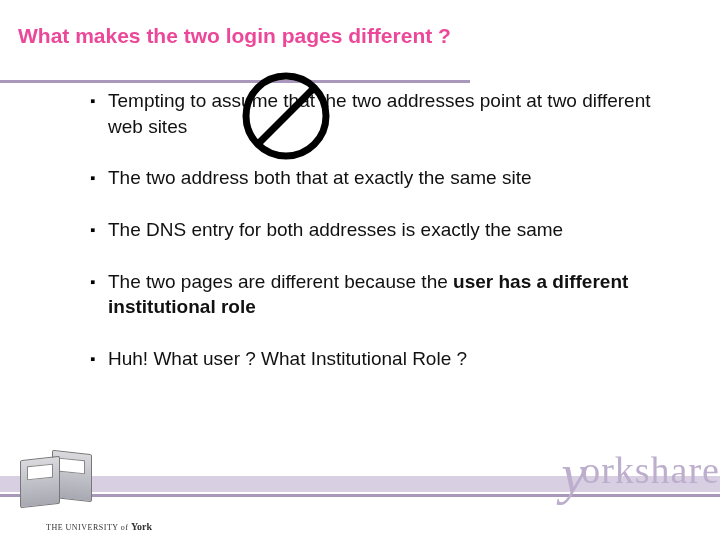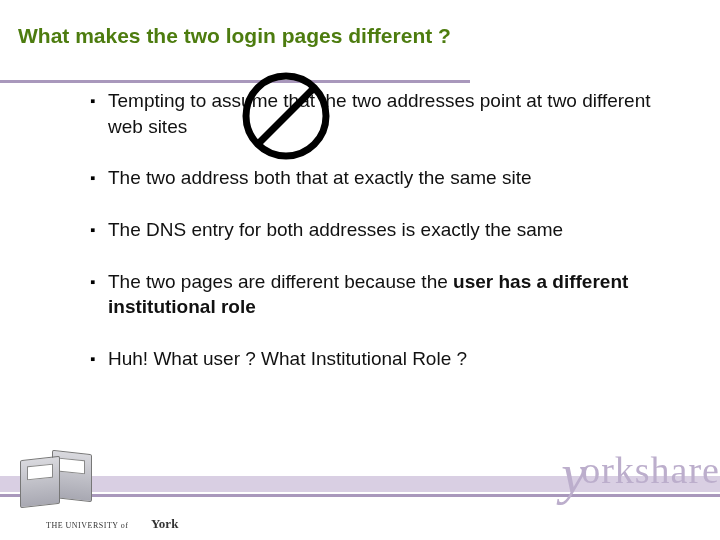--- a/index.html
+++ b/index.html
@@ -1,39 +1,39 @@
 <!DOCTYPE html>
 <html><head>
 <meta charset="utf-8">
 <style>
   * { margin: 0; padding: 0; box-sizing: border-box; }
   html, body { width: 720px; height: 540px; font-family: Verdana, Geneva, sans-serif; background: #fff; overflow: hidden; }
   .slide { position: relative; width: 720px; height: 540px; }
   .title-band { position: absolute; top: 24px; left: 0; right: 0; }
   .title-underline { position: absolute; top: 56px; left: 0; width: 470px; height: 3px; background: #a998bc; }
-  .title { font-size: 21px; font-weight: bold; color: #4d7c0f; padding-left: 18px; }
+  .title { font-size: 21px; font-weight: bold; color: #ec4899; padding-left: 18px; }
   .body { position: absolute; top: 88px; left: 90px; right: 50px; }
   .bullet { display: flex; margin-bottom: 26px; font-size: 19px; line-height: 1.35; color: #111; }
   .bullet .mark { width: 18px; flex: 0 0 18px; font-size: 15px; line-height: 1.7; color: #000; }
   .bullet .text { flex: 1; }
   .text .bold { font-weight: bold; }
   .no-overlay { position: absolute; top: 68px; left: 238px; pointer-events: none; }
   .footer-band { position: absolute; left: 0; right: 0; bottom: 36px; height: 36px; }
   .footer-band .bar1 { position: absolute; left: 0; right: 0; top: 8px; height: 16px; background: #d9cfe3; }
   .footer-band .bar2 { position: absolute; left: 0; right: 0; top: 26px; height: 3px; background: #a998bc; }
   .server-thumb { position: absolute; left: 18px; bottom: 28px; width: 92px; height: 66px; }
   .server-thumb .box { position: absolute; width: 40px; height: 48px; background: linear-gradient(#d9d9de,#a8a8b2); border: 1px solid #777; border-radius: 2px; }
   .server-thumb .box.b1 { left: 2px; top: 12px; transform: skewY(-6deg); }
   .server-thumb .box.b2 { left: 34px; top: 6px; transform: skewY(6deg); }
   .server-thumb .screen { position: absolute; top: 6px; left: 6px; right: 6px; height: 14px; background: #fff; border: 1px solid #888; }
   .logo-yorkshare { position: absolute; right: 0; bottom: 44px; font-family: Georgia, 'Times New Roman', serif; font-size: 38px; color: #bcaecc; letter-spacing: 1px; }
   .logo-yorkshare .bigy { font-style: italic; font-size: 56px; display: inline-block; transform: translateY(10px); margin-right: -6px; }
   .univ-label { position: absolute; left: 46px; bottom: 8px; font-size: 8px; letter-spacing: 0.5px; color: #333; font-family: Georgia, serif; }
   .univ-label .of { text-transform: none; }
-  .univ-label .york { font-family: 'Times New Roman', serif; font-weight: bold; font-size: 13px; letter-spacing: 0; margin-left: 20px; }
+  .univ-label .york { font-family: 'Times New Roman', serif; font-weight: bold; font-size: 10px; letter-spacing: 0; }
 </style>
 </head>
 <body>
 
 <div class="slide">
 
   <div class="title-band">
     <h1 class="title">What makes the two login pages different ?</h1>
     <div class="title-underline"></div>
   </div>

